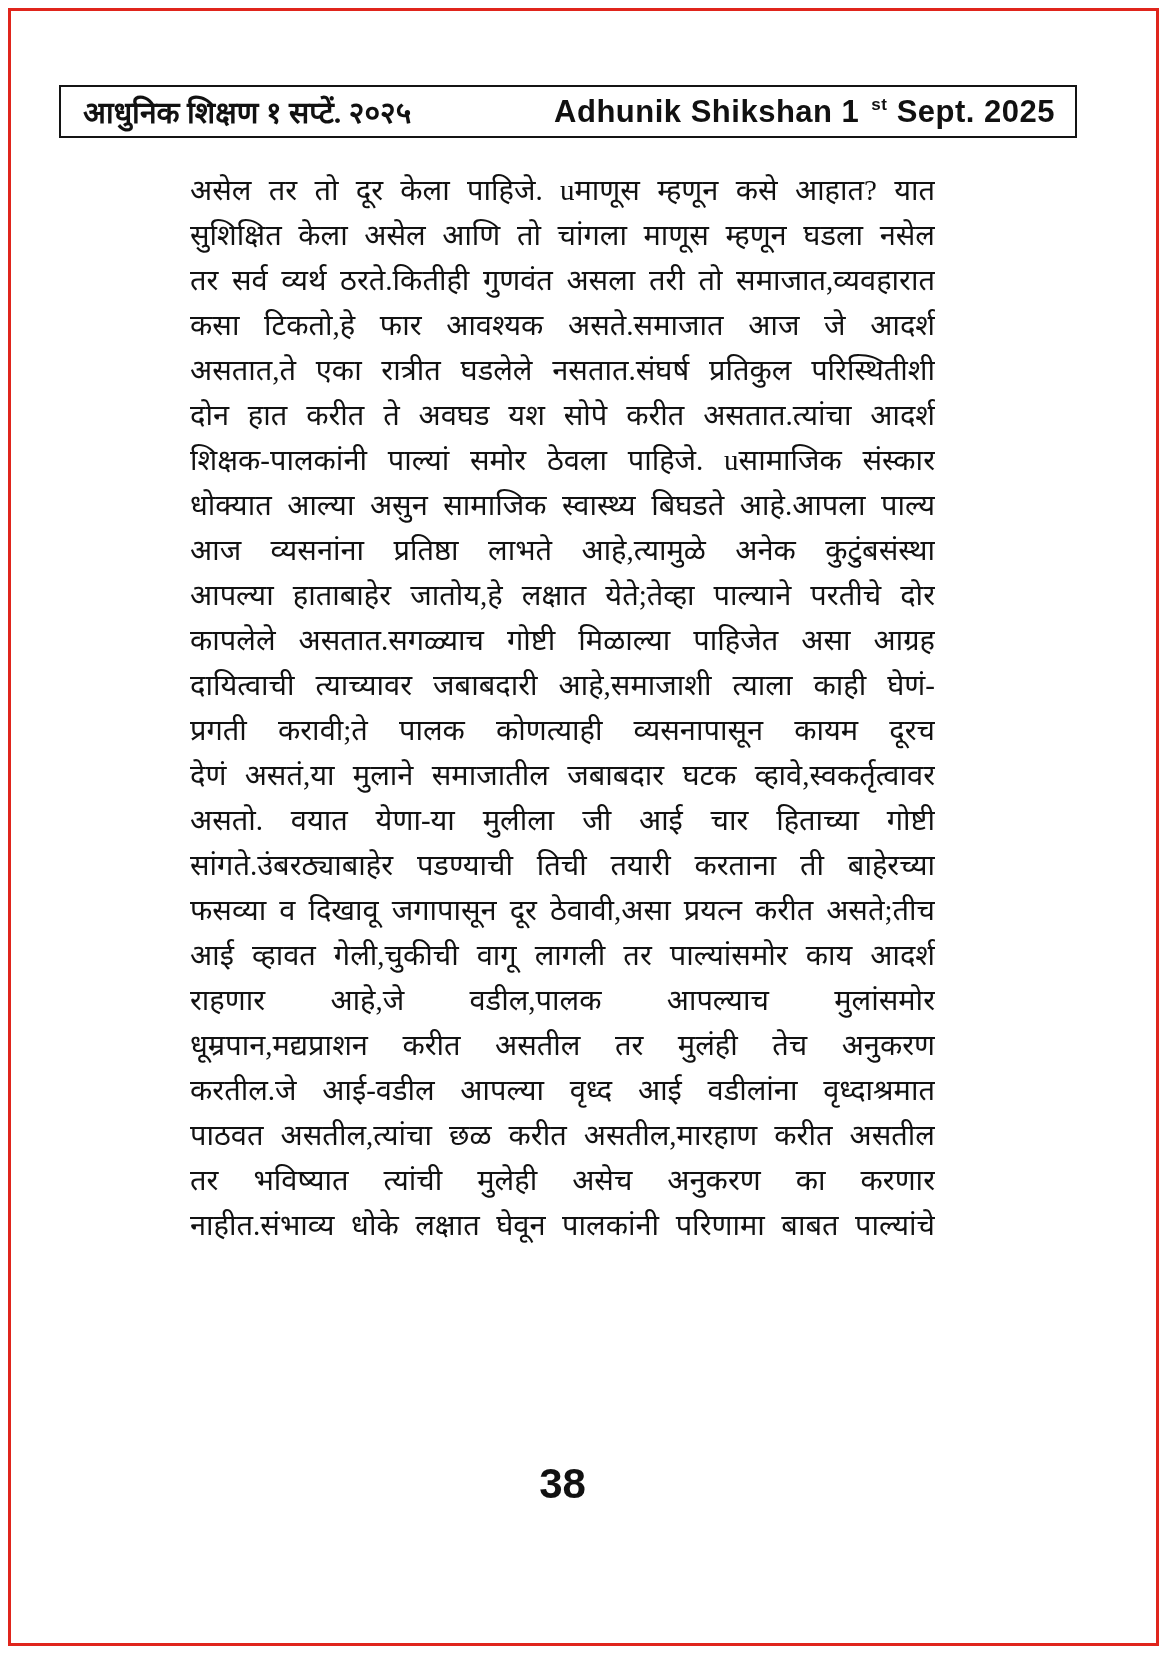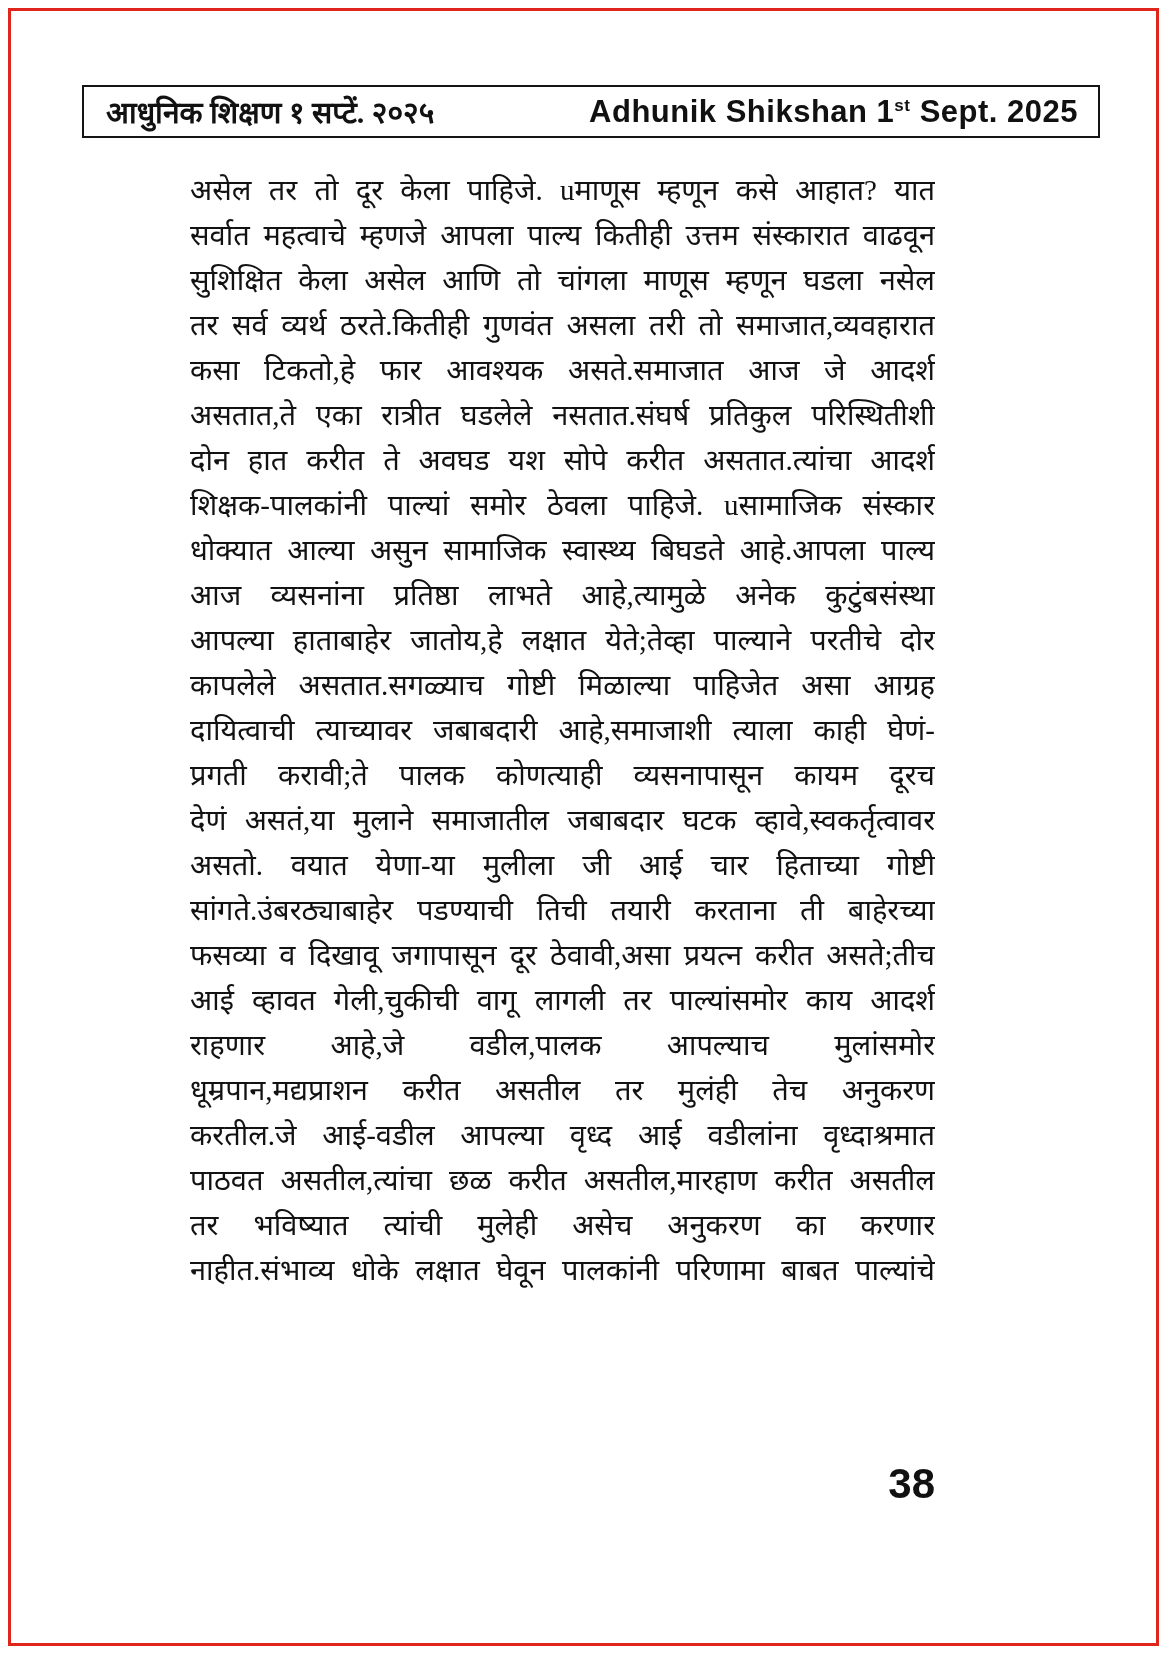--- a/index.html
+++ b/index.html
@@ -11,21 +11,21 @@
     font-family:"Liberation Serif", serif;
   }
   .red-frame {
     position:absolute;
     left:8px; top:8px; right:8px; bottom:7px;
     border:3px solid #e0251c;
     pointer-events:none;
   }
   .header-box {
     position:absolute;
-    left:82px; top:85px;
+    left:59px; top:85px;
     width:1018px; height:53px;
     box-sizing:border-box;
     border:2px solid #141414;
     background:#ffffff;
     display:flex;
     justify-content:space-between;
     align-items:center;
     padding:0 20px 0 22px;
   }
   .header-left {
@@ -40,61 +40,61 @@
     font-weight:bold;
     font-size:31px;
     color:#111111;
     white-space:nowrap;
     letter-spacing:0.5px;
   }
   .header-right sup {
     font-size:0.55em;
     vertical-align:super;
     line-height:0;
+    margin-left:12px;
   }
   .body-text {
     position:absolute;
     left:190px; top:168px;
     width:745px;
     font-family:"Liberation Serif", serif;
     font-size:29px;
     color:#121212;
   }
   .body-text .line {
     height:45px;
     line-height:45px;
     text-align:justify;
     text-align-last:justify;
     overflow:hidden;
   }
   .page-number {
     position:absolute;
     left:190px; top:1460px;
     width:745px;
-    text-align:right;
+    text-align:center;
     font-family:"Liberation Sans", sans-serif;
     font-weight:bold;
     font-size:42px;
     color:#111111;
   }
 </style>
 </head>
 <body>
 
 <div class="page">
   <div class="red-frame" style="border-color: rgb(224, 37, 28);"></div>
 
   <div class="header-box">
     <span class="header-left">आधुनिक शिक्षण १ सप्टें. २०२५</span>
     <span class="header-right"><span>Adhunik Shikshan 1</span><sup>st</sup><span> Sept.  2025</span></span>
   </div>
 
   <div class="body-text" id="body-lines">
       <div class="line">असेल तर तो दूर केला पाहिजे. uमाणूस म्हणून कसे आहात? यात</div>
-      <div class="line">सर्वात महत्वाचे म्हणजे आपला पाल्य कितीही उत्तम संस्कारात वाढवून</div>
       <div class="line">सुशिक्षित केला असेल आणि तो चांगला माणूस म्हणून घडला नसेल</div>
       <div class="line">तर सर्व व्यर्थ ठरते.कितीही गुणवंत असला तरी तो समाजात,व्यवहारात</div>
       <div class="line">कसा टिकतो,हे फार आवश्यक असते.समाजात आज जे आदर्श</div>
       <div class="line">असतात,ते एका रात्रीत घडलेले नसतात.संघर्ष प्रतिकुल परिस्थितीशी</div>
       <div class="line">दोन हात करीत ते अवघड यश सोपे करीत असतात.त्यांचा आदर्श</div>
       <div class="line">शिक्षक-पालकांनी पाल्यां समोर ठेवला पाहिजे. uसामाजिक संस्कार</div>
       <div class="line">धोक्यात आल्या असुन सामाजिक स्वास्थ्य बिघडते आहे.आपला पाल्य</div>
       <div class="line">आज व्यसनांना प्रतिष्ठा लाभते आहे,त्यामुळे अनेक कुटुंबसंस्था</div>
       <div class="line">आपल्या हाताबाहेर जातोय,हे लक्षात येते;तेव्हा पाल्याने परतीचे दोर</div>
       <div class="line">कापलेले असतात.सगळ्याच गोष्टी मिळाल्या पाहिजेत असा आग्रह</div>

